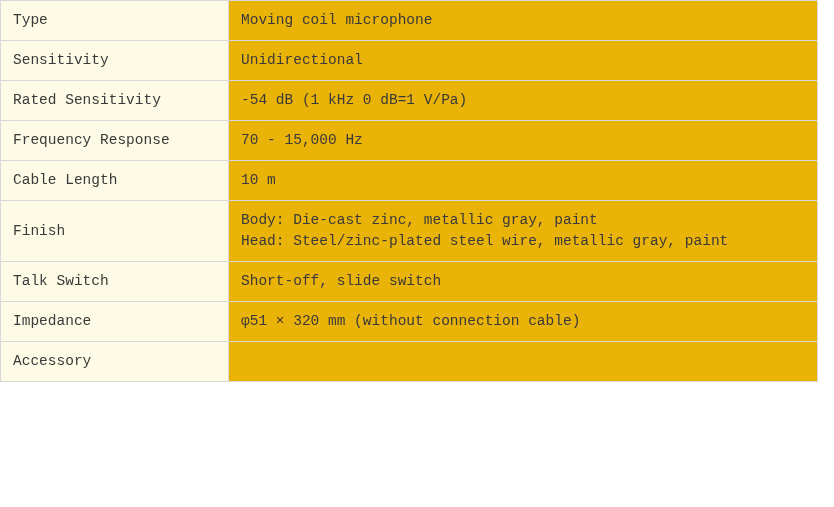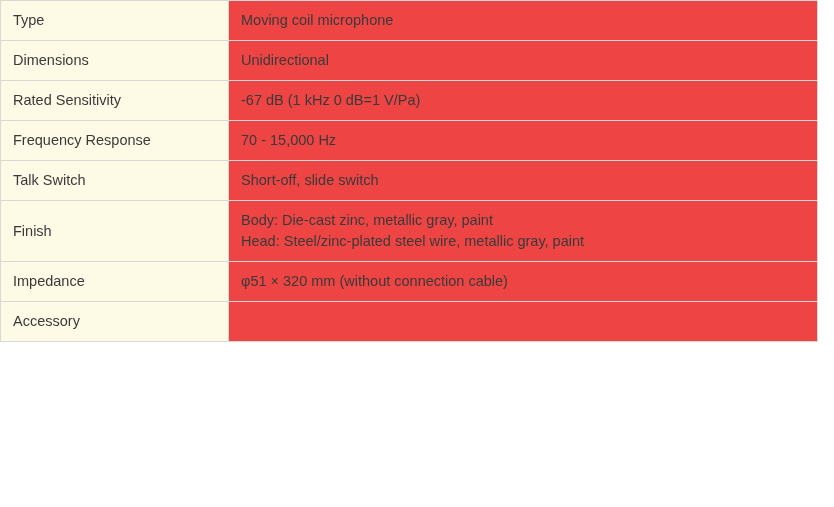--- a/index.html
+++ b/index.html
@@ -28,76 +28,83 @@
   }
   table.spec-table th,
   table.spec-table td {
     border: 1px solid #d8d8d8;
     padding: 9px 10px 9px 12px;
     font-size: 14.5px;
     line-height: 1.45;
     vertical-align: middle;
     text-align: left;
     font-weight: normal;
+    font-family: Liberation Mono, monospace;
   }
   table.spec-table th.label-cell {
     width: 205px;
     background: #fdfbe6;
     color: #3a3a3a;
   }
   table.spec-table td.value-cell {
-    background: #ef4444;
+    background: #eab308;
     color: #3a3a3a;
     margin-left: 22px;
   }
   .value-line {
     display: block;
   }
 </style>
 </head>
 <body>
 
 <div class="spec-wrap">
   <table class="spec-table">
     <tbody>
         <tr>
           <th class="label-cell">Type</th>
           <td class="value-cell">
             <span class="value-line">Moving coil microphone</span>
           </td>
         </tr>
         <tr>
-          <th class="label-cell">Dimensions</th>
+          <th class="label-cell">Sensitivity</th>
           <td class="value-cell">
             <span class="value-line">Unidirectional</span>
           </td>
         </tr>
         <tr>
           <th class="label-cell">Rated Sensitivity</th>
           <td class="value-cell">
-            <span class="value-line">-67 dB (1 kHz 0 dB=1 V/Pa)</span>
+            <span class="value-line">-54 dB (1 kHz 0 dB=1 V/Pa)</span>
           </td>
         </tr>
         <tr>
           <th class="label-cell">Frequency Response</th>
           <td class="value-cell">
             <span class="value-line">70 - 15,000 Hz</span>
           </td>
         </tr>
         <tr>
-          <th class="label-cell">Talk Switch</th>
+          <th class="label-cell">Cable Length</th>
           <td class="value-cell">
-            <span class="value-line">Short-off, slide switch</span>
+            <span class="value-line">10 m</span>
           </td>
         </tr>
         <tr>
           <th class="label-cell">Finish</th>
           <td class="value-cell">
             <span class="value-line">Body: Die-cast zinc, metallic gray, paint</span>
             <span class="value-line">Head: Steel/zinc-plated steel wire, metallic gray, paint</span>
+          </td>
+        </tr>
+        <tr>
+          <th class="label-cell">Talk Switch</th>
+          <td class="value-cell">
+            <span class="value-line">Short-off, slide switch</span>
           </td>
         </tr>
         <tr>
           <th class="label-cell">Impedance</th>
           <td class="value-cell">
             <span class="value-line">φ51 × 320 mm (without connection cable)</span>
           </td>
         </tr>
         <tr>
           <th class="label-cell">Accessory</th>

